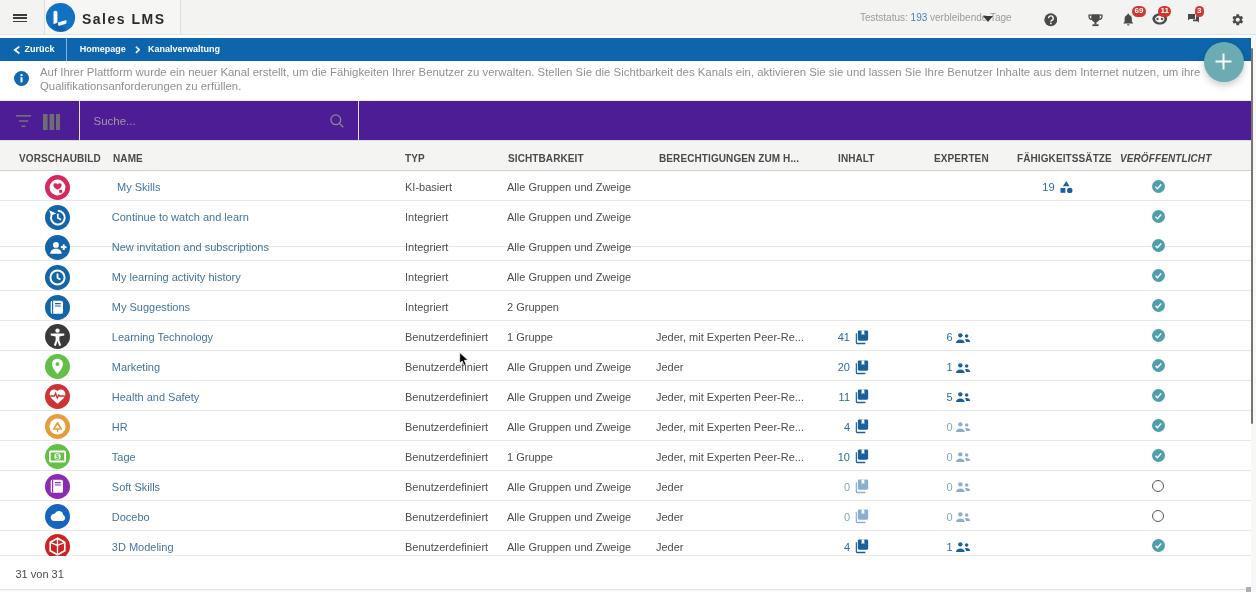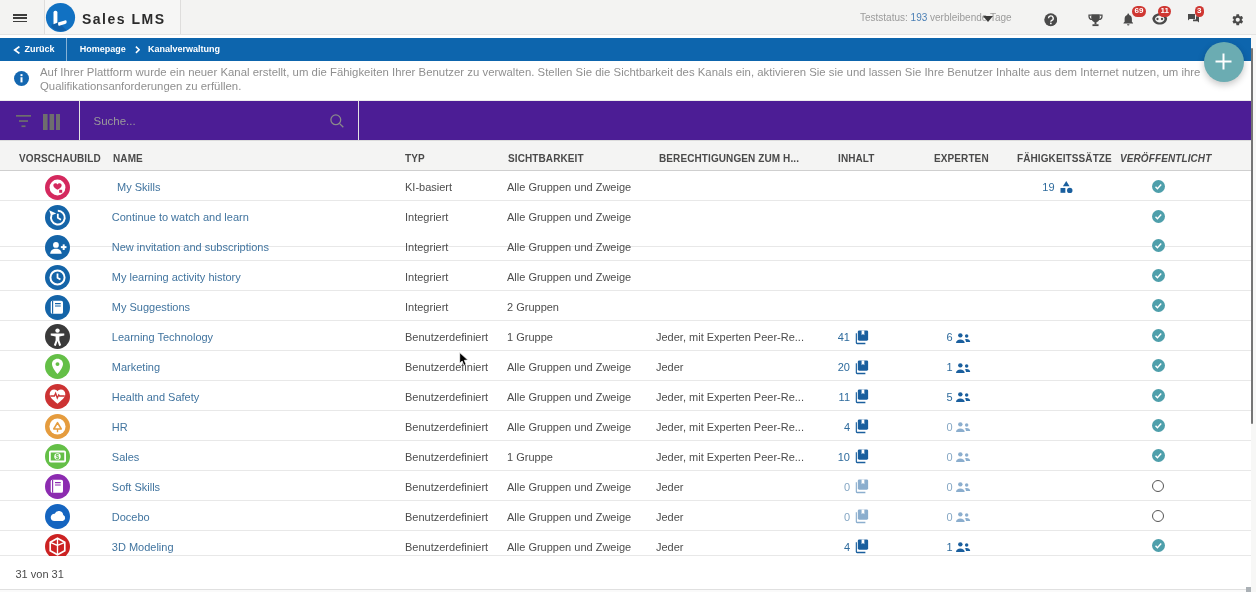--- a/index.html
+++ b/index.html
@@ -377,21 +377,21 @@
   <circle cx="12" cy="12" r="12" fill="#4e9fab"></circle>
   <path d="M6.5 12.5 l3.5 3.5 7-7.5" fill="none" stroke="#fff" stroke-width="2.6"></path>
       </svg>
     </div>
     <div class="row" style="top:441.1px;height:29.95px">
       <div class="circle" style="background:#64bf47"><svg width="25" height="25" viewBox="0 0 24 24">
           <rect x="4.7" y="7.2" width="14.6" height="9.6" rx="0.8" fill="none" stroke="#fff" stroke-width="1.7"></rect>
           <circle cx="12" cy="12" r="3.1" fill="#fff"></circle>
           <text x="12" y="14.3" font-size="6.5" fill="#64bf47" text-anchor="middle" font-weight="bold" font-family="Liberation Sans">$</text>
         </svg></div>
-      <span class="cell name" style="left:111.8px">Sales</span>
+      <span class="cell name" style="left:111.8px">Tage</span>
       <span class="cell" style="left:405px">Benutzerdefiniert</span>
       <span class="cell" style="left:507px">1 Gruppe</span>
       <span class="cell" style="left:656px">Jeder, mit Experten Peer-Re...</span>
       <span class="num " style="left:790px;width:60px;">10</span>
       <svg width="16.5" height="16.5" viewBox="0 0 24 24" style="position:absolute;top:7.3px;left:852.5px;">
   <path d="M4 6 v14 a2 2 0 0 0 2 2 h12 v-2 H6.5 a0.8 0.8 0 0 1 -0.8-0.8 V6 Z" fill="#1a5f9e"></path>
   <path d="M9 2 h11 a2 2 0 0 1 2 2 v11 a2 2 0 0 1 -2 2 H9 a2 2 0 0 1 -2-2 V4 a2 2 0 0 1 2-2 z" fill="#1a5f9e"></path>
   <path d="M12.5 2 h4 v7 l-2-1.6 -2 1.6 z" fill="#fff"></path>
       </svg>
       <span class="num dim" style="left:892.5px;width:60px;">0</span>

